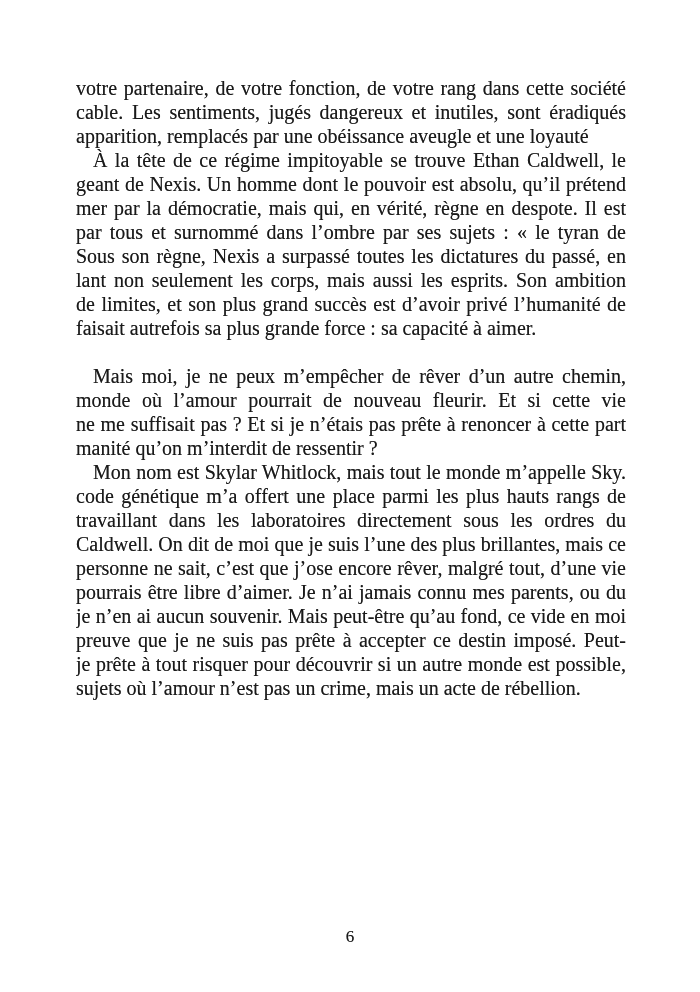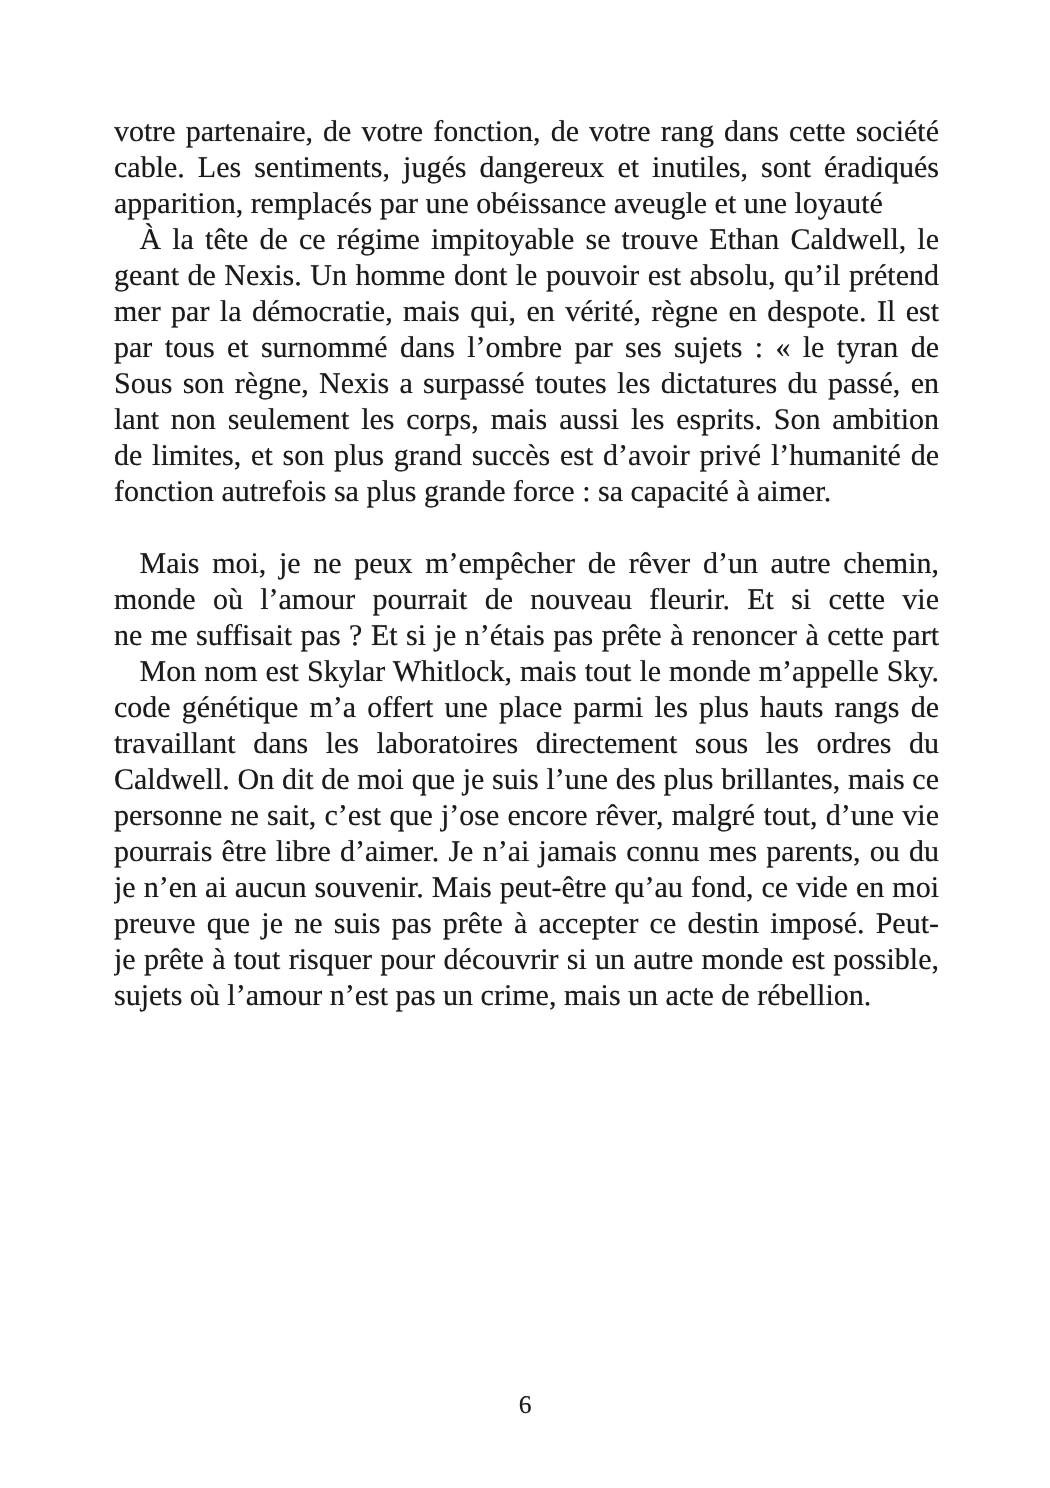--- a/index.html
+++ b/index.html
@@ -70,26 +70,27 @@
         <div class="line last">apparition, remplacés par une obéissance aveugle et une loyauté forcée.</div>
       </div>
       <div class="paragraph">
         <div class="line indent">À la tête de ce régime impitoyable se trouve Ethan Caldwell, le diri-</div>
         <div class="line">geant de Nexis. Un homme dont le pouvoir est absolu, qu’il prétend légiti-</div>
         <div class="line">mer par la démocratie, mais qui, en vérité, règne en despote. Il est craint</div>
         <div class="line">par tous et surnommé dans l’ombre par ses sujets : « le tyran de Nexis ».</div>
         <div class="line">Sous son règne, Nexis a surpassé toutes les dictatures du passé, en contrô-</div>
         <div class="line">lant non seulement les corps, mais aussi les esprits. Son ambition n’a pas</div>
         <div class="line">de limites, et son plus grand succès est d’avoir privé l’humanité de ce qui</div>
-        <div class="line last">fonction autrefois sa plus grande force : sa capacité à aimer.</div>
+        <div class="line last">faisait autrefois sa plus grande force : sa capacité à aimer.</div>
       </div>
       <div class="paragraph gap-before">
         <div class="line indent">Mais moi, je ne peux m’empêcher de rêver d’un autre chemin, d’un</div>
         <div class="line">monde où l’amour pourrait de nouveau fleurir. Et si cette vie prédéterminée</div>
         <div class="line">ne me suffisait pas ? Et si je n’étais pas prête à renoncer à cette part d’hu-</div>
+        <div class="line last">manité qu’on m’interdit de ressentir ?</div>
       </div>
       <div class="paragraph">
         <div class="line indent">Mon nom est Skylar Whitlock, mais tout le monde m’appelle Sky. Mon</div>
         <div class="line">code génétique m’a offert une place parmi les plus hauts rangs de Nexis,</div>
         <div class="line">travaillant dans les laboratoires directement sous les ordres du dirigeant</div>
         <div class="line">Caldwell. On dit de moi que je suis l’une des plus brillantes, mais ce que</div>
         <div class="line">personne ne sait, c’est que j’ose encore rêver, malgré tout, d’une vie où je</div>
         <div class="line">pourrais être libre d’aimer. Je n’ai jamais connu mes parents, ou du moins,</div>
         <div class="line">je n’en ai aucun souvenir. Mais peut-être qu’au fond, ce vide en moi est la</div>
         <div class="line">preuve que je ne suis pas prête à accepter ce destin imposé. Peut-être suis-</div>

